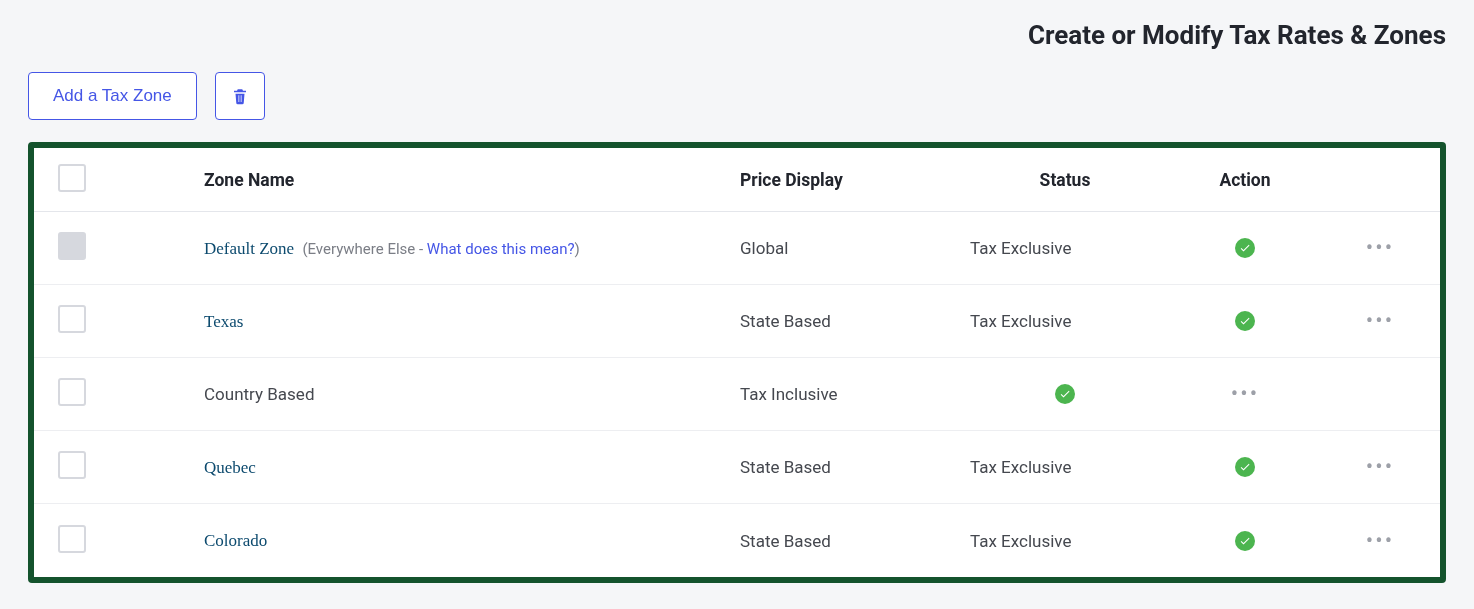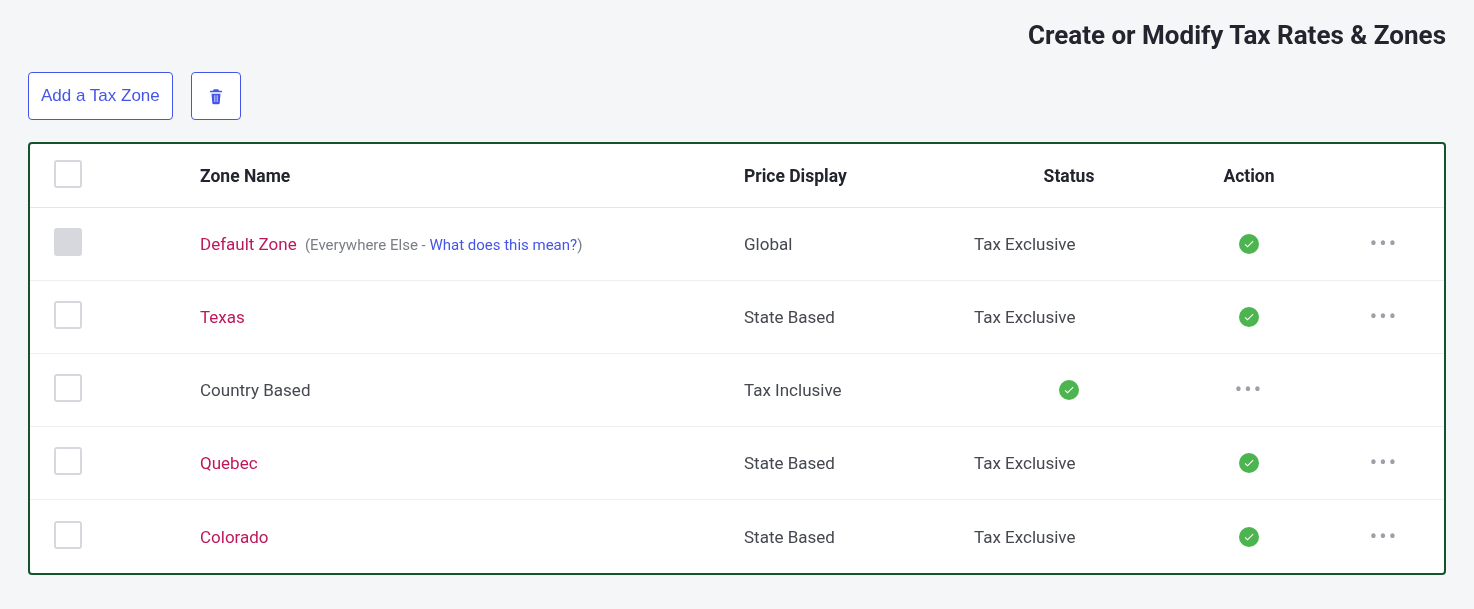--- a/index.html
+++ b/index.html
@@ -23,36 +23,36 @@
   .toolbar {
     display: flex;
     gap: 18px;
     margin-bottom: 22px;
   }
   .btn {
     display: inline-flex;
     align-items: center;
     justify-content: center;
     height: 48px;
-    padding: 0 12px;
+    padding: 0 24px;
     border: 1px solid #4556e6;
     color: #4556e6;
     background: #fff;
     border-radius: 4px;
     font-size: 17px;
     cursor: pointer;
   }
   .icon-btn {
     width: 50px;
     padding: 0;
   }
   .trash-icon { width: 18px; height: 20px; fill: #4556e6; }
   .table-card {
     background: #fff;
-    border: 2px solid #14532d;
+    border: 6px solid #14532d;
     border-radius: 4px;
     overflow: hidden;
   }
   .thead, .trow {
     display: grid;
     grid-template-columns: 160px 1fr 230px 210px 150px 120px;
     align-items: center;
   }
   .thead {
     border-bottom: 1px solid #e4e6eb;
@@ -84,21 +84,22 @@
     background: #fff;
     display: inline-block;
     cursor: pointer;
   }
   .checkbox.disabled {
     background: #d6d8de;
     border-color: #d6d8de;
     cursor: default;
   }
   .zone-name-main {
-    color: #be185d;
+    color: #0c4a6e;
+    font-family: Liberation Serif, serif;
   }
   .zone-name-sub {
     font-size: 15px;
     color: #7b7e86;
     margin-left: 4px;
   }
   .help-link {
     color: #4556e6;
     text-decoration: none;
     cursor: pointer;

